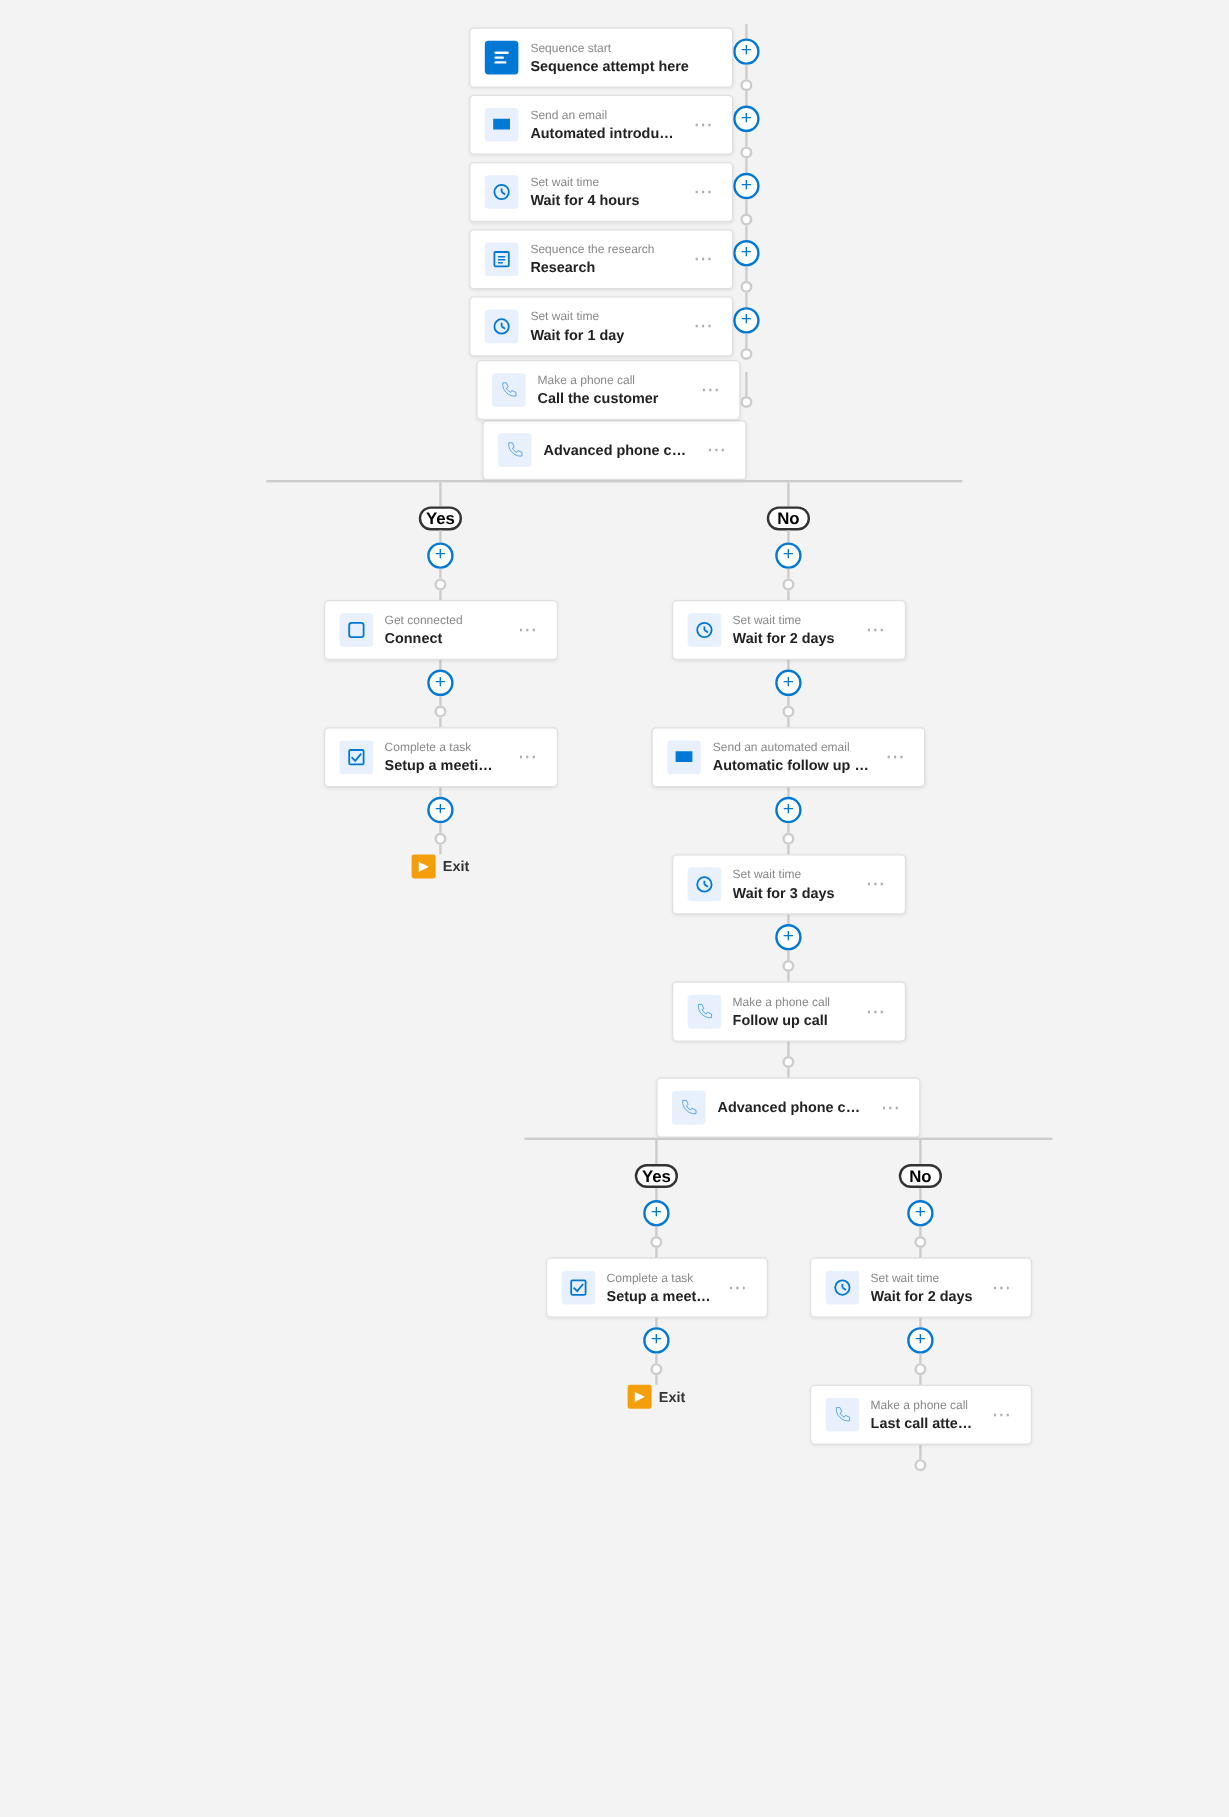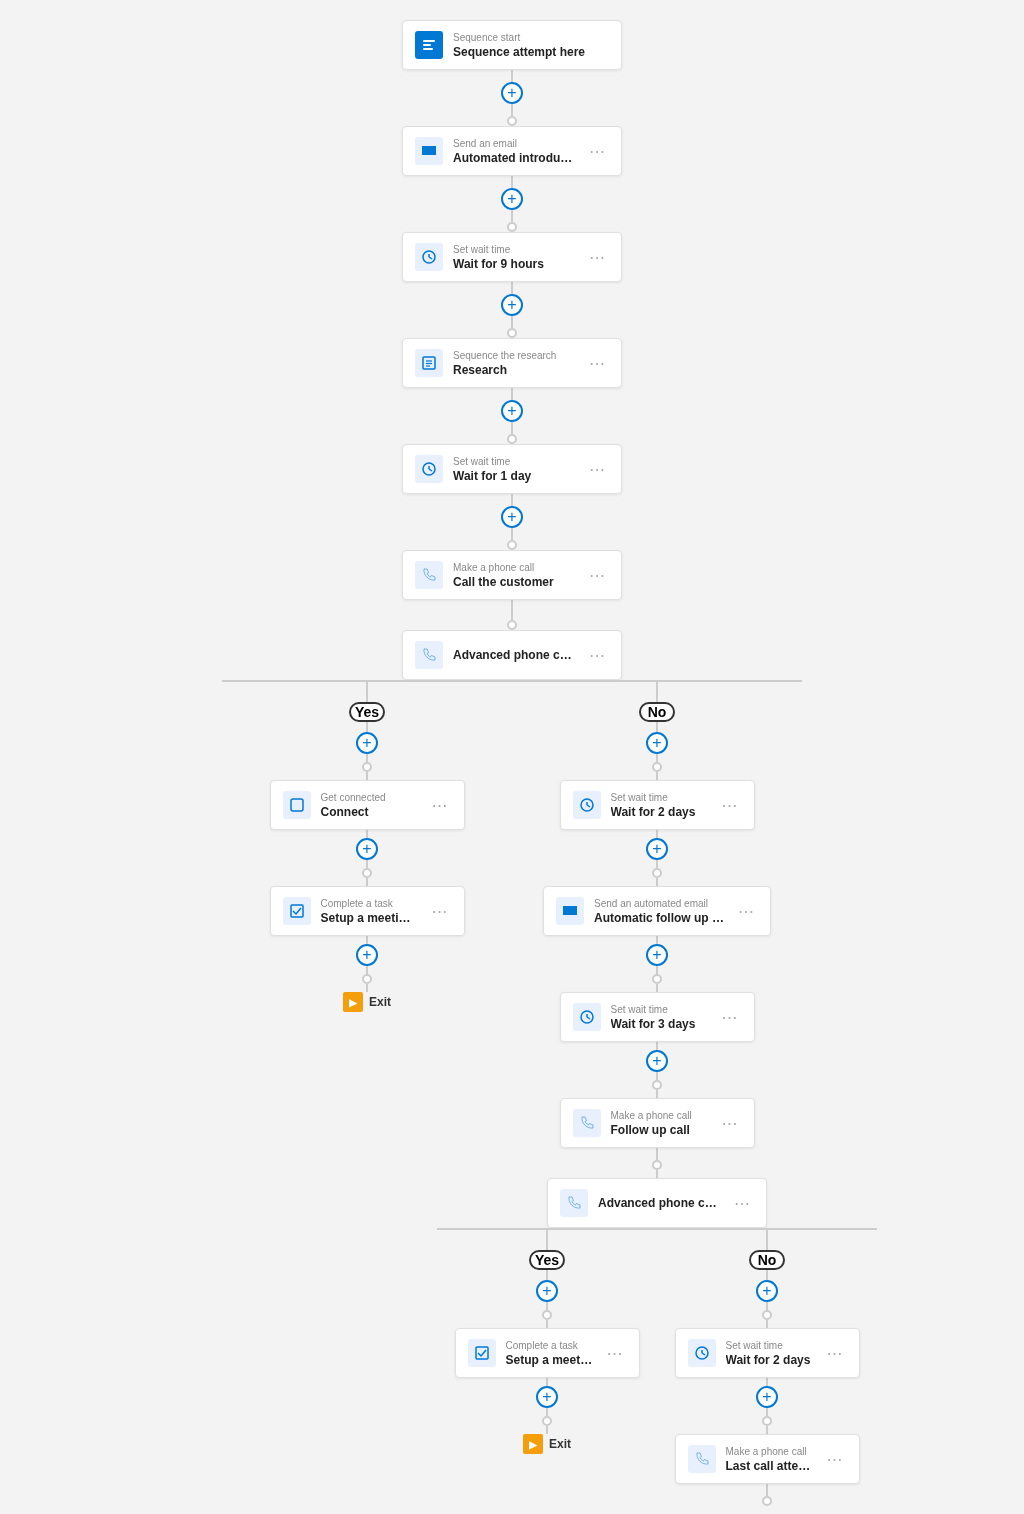--- a/index.html
+++ b/index.html
@@ -145,21 +145,21 @@
       height: 20px;
       background: #f59e0b;
       border-radius: 2px;
       display: flex;
       align-items: center;
       justify-content: center;
       color: #fff;
       font-size: 10px;
     }
 
-    .section { display: flex; flex-direction: column; align-items: center; }
+    .section { display: flex; flex-direction: row; align-items: center; }
   </style>
 </head>
 <body>
 
 <div class="canvas">
   <div class="flow-container">
 
     <div class="section">
       <div class="card card-wide">
         <div class="card-icon icon-blue">
@@ -208,21 +208,21 @@
       <div class="card card-wide">
         <div class="card-icon icon-light">
           <svg width="16" height="16" viewBox="0 0 16 16" fill="#0078d4">
               <circle cx="8" cy="8" r="6" stroke="#0078d4" stroke-width="1.5" fill="none"></circle>
               <line x1="8" y1="5" x2="8" y2="8" stroke="#0078d4" stroke-width="1.5"></line>
               <line x1="8" y1="8" x2="11" y2="10" stroke="#0078d4" stroke-width="1.5"></line>
             </svg>
         </div>
         <div class="card-text">
           <div class="card-label">Set wait time</div>
-          <div class="card-title">Wait for 9 hours</div>
+          <div class="card-title">Wait for 4 hours</div>
         </div>
         <div class="card-menu">⋯</div>
       </div>
       <div class="connector">
         <div class="line-v line-v-short"></div>
         <div class="add-btn">+</div>
         <div class="line-v line-v-short"></div>
         <div class="circle-dot"></div>
       </div>
     </div>

